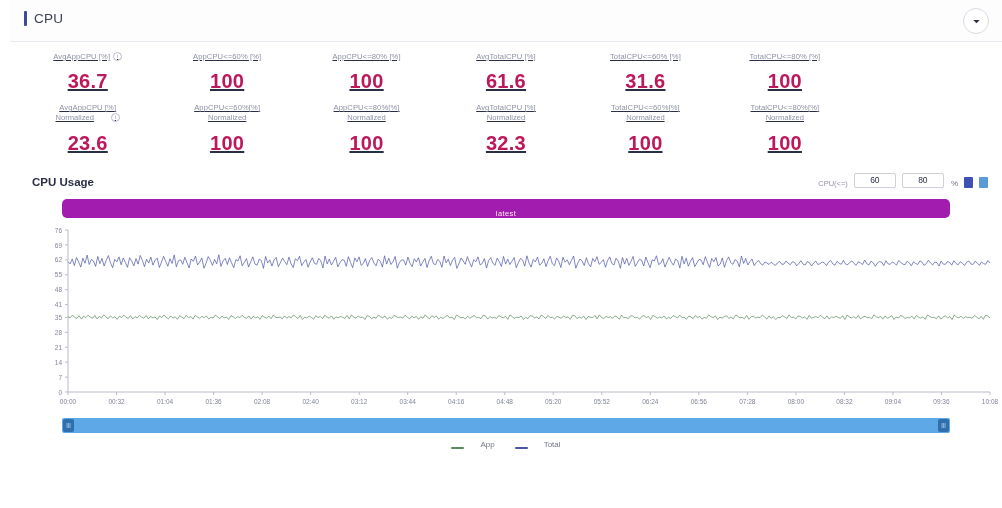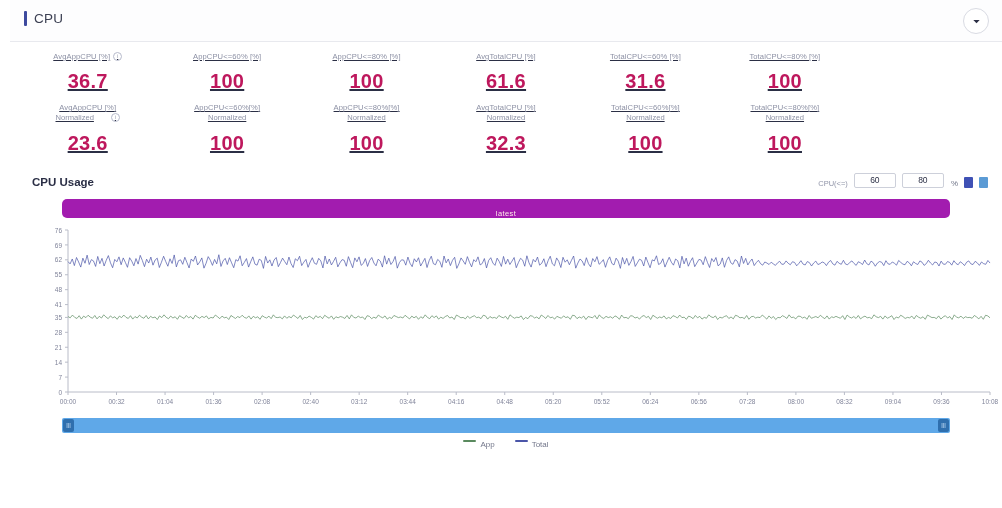--- a/index.html
+++ b/index.html
@@ -138,21 +138,21 @@
   .range-handle.right{right:1px;}
   .range-handle span{
     color:#cfe6fb;font-size:6px;line-height:1;
   }
 
   
   .legend{
     margin-top:7px;
     display:flex;align-items:center;justify-content:center;gap:20px;
   }
-  .legend-item{display:flex;align-items:flex-start;gap:4px;}
+  .legend-item{display:flex;align-items:flex-end;gap:16px;}
   .legend-swatch{width:13px;height:2px;display:block;border-radius:1px;}
   .legend-text{font-size:8px;color:#73778b;}
 </style>
 </head>
 <body>
 
 <div class="page">
 
   <div class="header">
     <div class="header-title-wrap">

